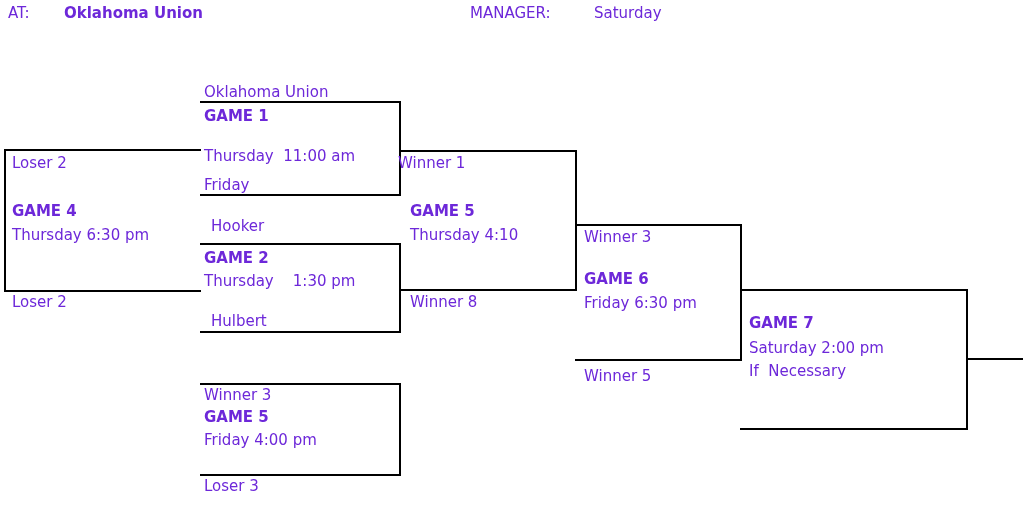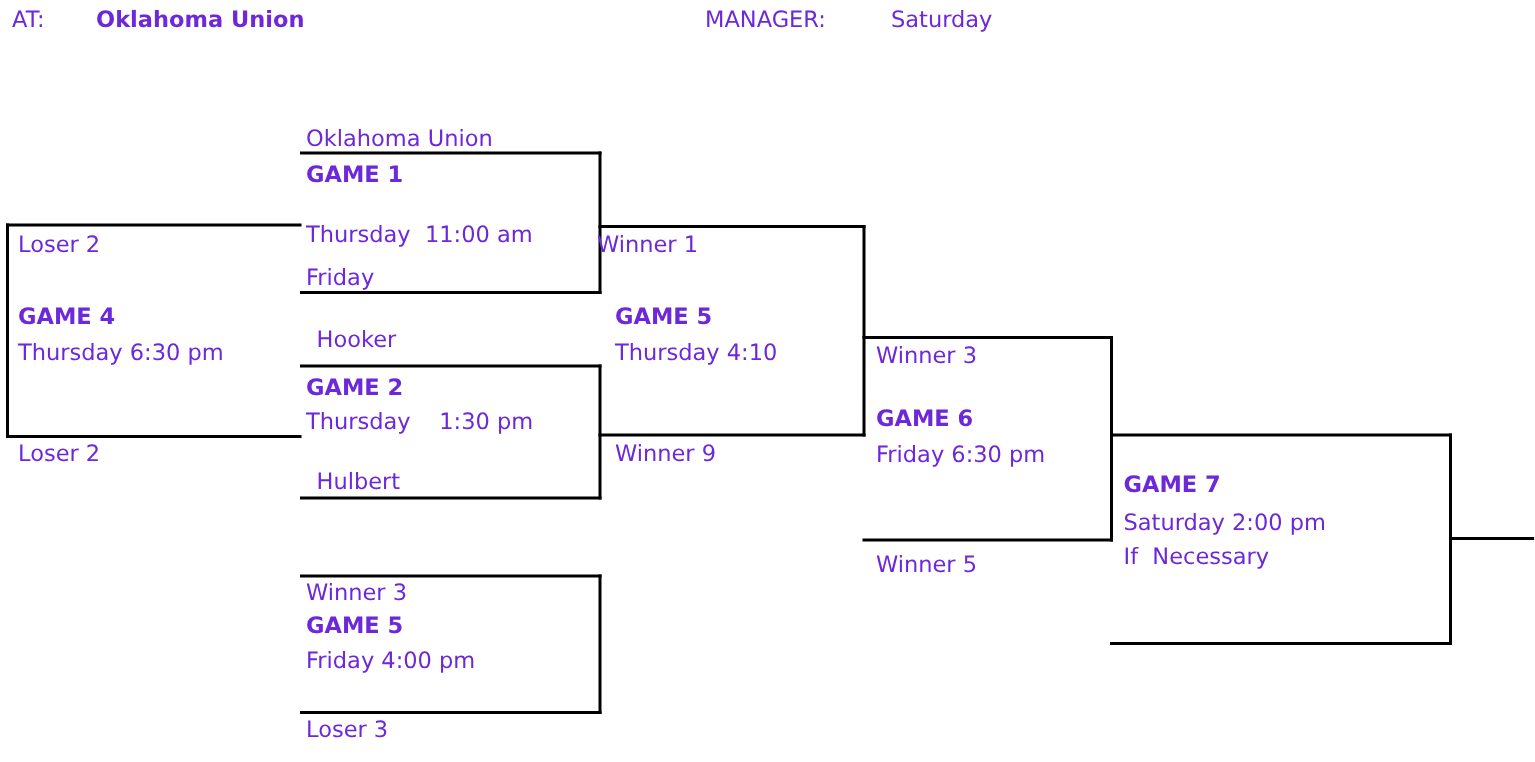--- a/index.html
+++ b/index.html
@@ -54,21 +54,21 @@
     <div class="vline" style="left:399px;top:243px;height:90px"></div>
   </div>
 
   
   <div class="grp">
     <div class="hline" style="left:399px;top:150px;width:178px"></div>
     <span class="lbl" style="left:398px;top:155px">Winner 1</span>
     <span class="lbl bold" style="left:410px;top:203px">GAME 5</span>
     <span class="lbl" style="left:410px;top:227px">Thursday 4:10</span>
     <div class="hline" style="left:399px;top:289px;width:178px"></div>
-    <span class="lbl" style="left:410px;top:294px">Winner 9</span>
+    <span class="lbl" style="left:410px;top:294px">Winner 8</span>
     <div class="vline" style="left:575px;top:150px;height:141px"></div>
   </div>
 
   
   <div class="grp">
     <div class="hline" style="left:4px;top:149px;width:197px"></div>
     <span class="lbl" style="left:12px;top:155px">Loser 2</span>
     <span class="lbl bold" style="left:12px;top:203px">GAME 4</span>
     <span class="lbl" style="left:12px;top:227px">Thursday 6:30 pm</span>
     <div class="hline" style="left:4px;top:290px;width:197px"></div>

